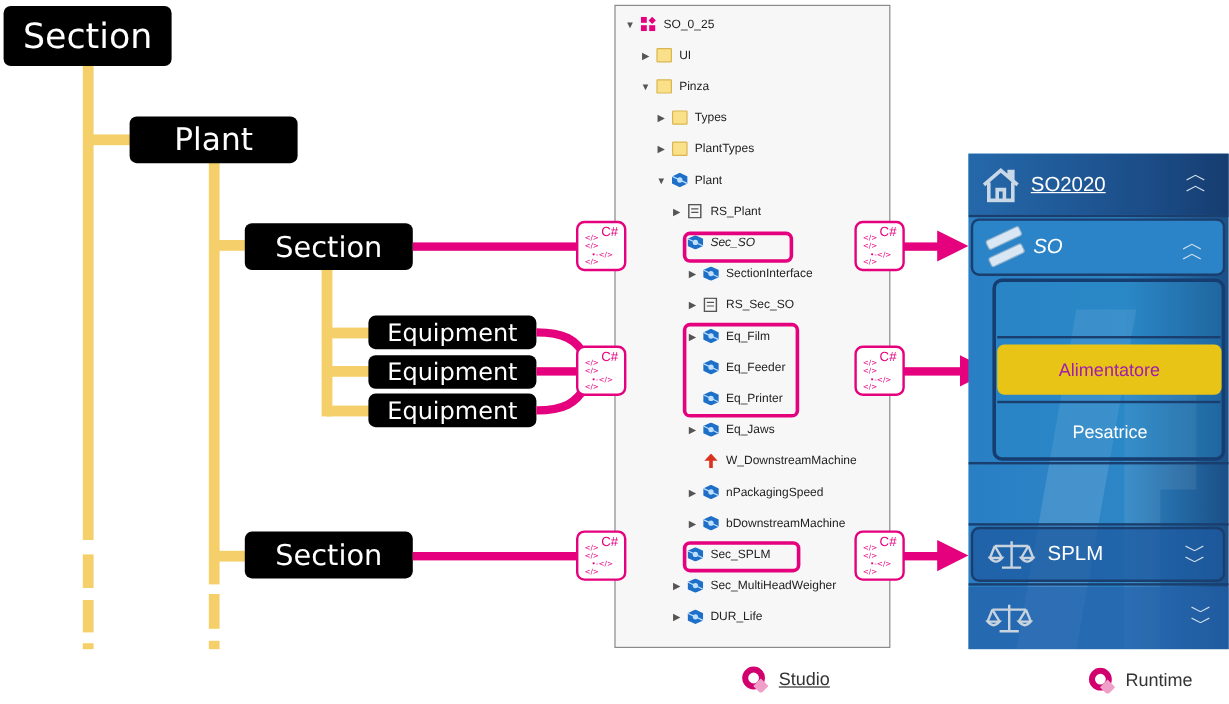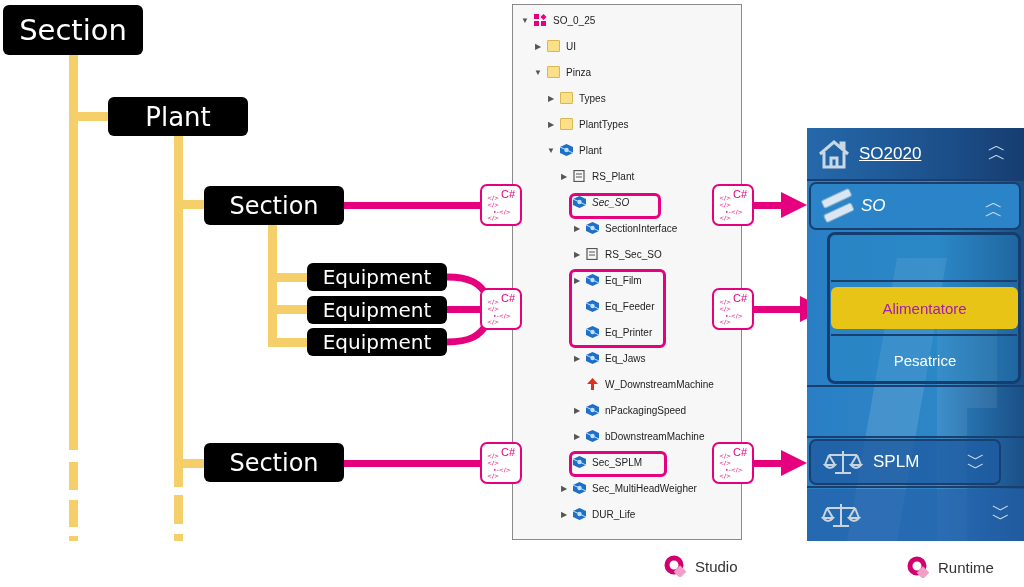--- a/index.html
+++ b/index.html
@@ -379,21 +379,21 @@
     <span style="font-size:15px;color:#a21caf;">Alimentatore</span>
   </div>
   <div class="sep" style="top:206px;left:24px;width:186px;"></div>
   <div class="rrow" style="top:210px;left:24px;width:188px;height:44px;justify-content:center;">
     <span style="font-size:15px;">Pesatrice</span>
   </div>
   <div class="sep" style="top:257px;"></div>
 
   <div class="sep" style="top:308px;"></div>
 
-  <div class="rrow" style="top:311px;left:2px;width:192px;height:46px;background:rgba(30,90,160,0.75);border:2px solid #1a3e6e;border-radius:7px;">
+  <div class="rrow" style="top:311px;left:2px;width:212px;height:46px;background:rgba(30,90,160,0.75);border:2px solid #1a3e6e;border-radius:7px;">
     <svg width="40" height="30" style="margin-left:12px;">
       <g stroke="#c9d4de" stroke-width="2" fill="none">
         <line x1="20" y1="4" x2="20" y2="26"></line>
           <line x1="6" y1="8" x2="34" y2="8"></line>
         <line x1="12" y1="26" x2="28" y2="26"></line>
         <path d="M2,18 Q7,24 12,18 Z M28,18 Q33,24 38,18 Z"></path>
         <line x1="6" y1="8" x2="2" y2="18"></line>
           <line x1="6" y1="8" x2="12" y2="18"></line>
         <line x1="34" y1="8" x2="28" y2="18"></line>
           <line x1="34" y1="8" x2="38" y2="18"></line>
@@ -414,21 +414,21 @@
         <line x1="6" y1="8" x2="2" y2="18"></line>
           <line x1="6" y1="8" x2="12" y2="18"></line>
         <line x1="34" y1="8" x2="28" y2="18"></line>
           <line x1="34" y1="8" x2="38" y2="18"></line>
       </g>
     </svg>
     <span class="chev" style="top:17px;right:14px;">﹀<br>﹀</span>
   </div>
 </div>
 
-<div class="logo" style="left:664px;top:555px;">
+<div class="logo" style="left:618px;top:555px;text-decoration:underline;">
   <svg width="22" height="22" style="margin-right:9px;">
     <circle cx="10" cy="10" r="7" fill="none" stroke="#d1006e" stroke-width="5"></circle>
     <rect x="12" y="12" width="9" height="9" fill="#f0a0c8" transform="rotate(45 16 16)"></rect>
   </svg>
   <span>Studio</span>
 </div>
 <div class="logo" style="left:907px;top:556px;">
   <svg width="22" height="22" style="margin-right:9px;">
     <circle cx="10" cy="10" r="7" fill="none" stroke="#d1006e" stroke-width="5"></circle>
     <rect x="12" y="12" width="9" height="9" fill="#f0a0c8" transform="rotate(45 16 16)"></rect>

